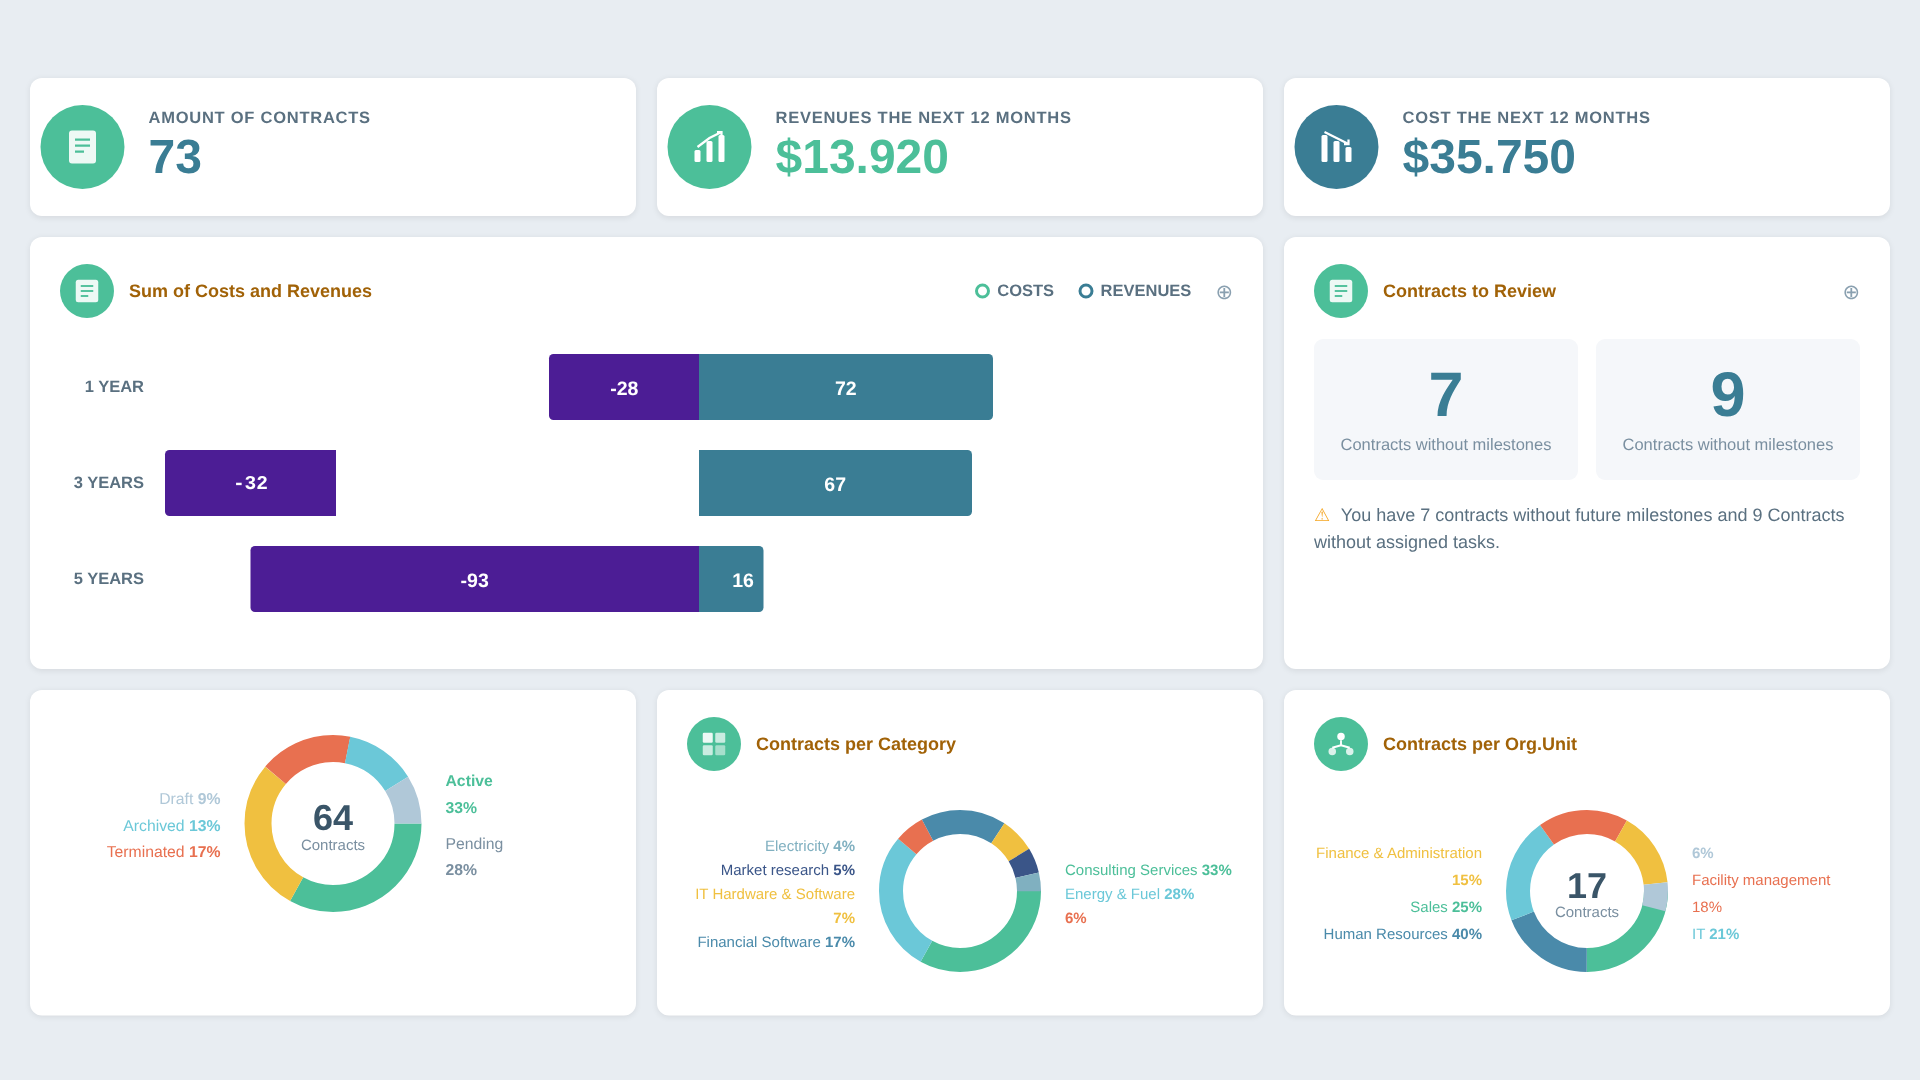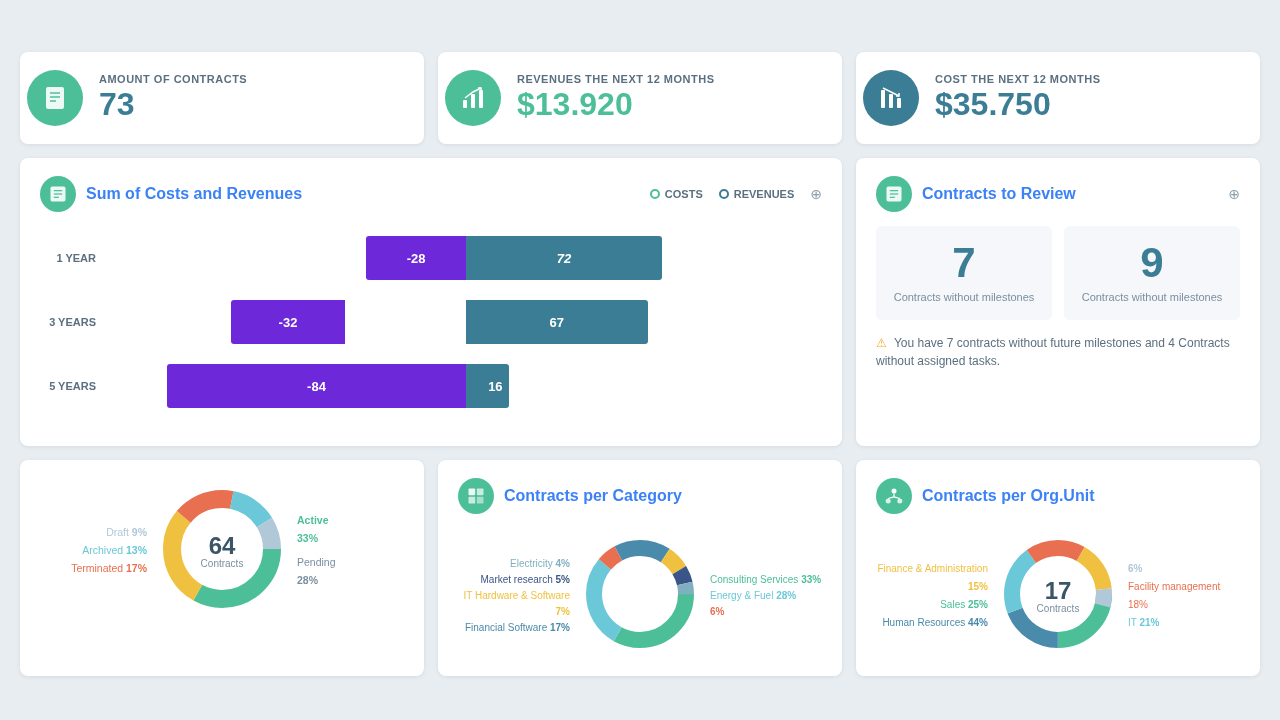--- a/index.html
+++ b/index.html
@@ -68,23 +68,23 @@
     .section-icon {
       width: 36px;
       height: 36px;
       border-radius: 50%;
       display: flex;
       align-items: center;
       justify-content: center;
       flex-shrink: 0;
     }
     .section-title {
-      font-size: 16px;
+      font-size: 12px;
       font-weight: 600;
-      color: #3b82f6;
+      color: #a16207;
       flex: 1;
     }
     .section-actions {
       display: flex;
       align-items: center;
       gap: 16px;
     }
     .legend-item {
       display: flex;
       align-items: center;
@@ -135,21 +135,21 @@
     .bar-segment {
       height: 44px;
       display: flex;
       align-items: center;
       justify-content: center;
       font-size: 13px;
       font-weight: 600;
       color: #fff;
       border-radius: 2px;
     }
-    .bar-green { background: #6d28d9; }
+    .bar-green { background: #4c1d95; }
     .bar-teal { background: #3a7d94; }
 
     
     .review-boxes {
       display: flex;
       gap: 12px;
       margin-bottom: 14px;
     }
     .review-box {
       flex: 1;
@@ -306,46 +306,46 @@
     <div class="bar-chart">
 
       <div class="bar-row">
         <div class="bar-label">1 YEAR</div>
         <div class="bar-container">
           <div style="display:flex;align-items:center;width:100%;height:44px;position:relative;">
             <div style="flex:1;display:flex;justify-content:flex-end;">
               <div class="bar-segment bar-green" style="width:28%;border-radius:3px 0 0 3px;">-28</div>
             </div>
             <div style="flex:1;display:flex;justify-content:flex-start;">
-              <div class="bar-segment bar-teal" style="width:55%;border-radius:0 3px 3px 0;font-style:italic;">72</div>
+              <div class="bar-segment bar-teal" style="width:55%;border-radius:0 3px 3px 0;">72</div>
             </div>
           </div>
         </div>
       </div>
 
       <div class="bar-row">
         <div class="bar-label">3 YEARS</div>
         <div class="bar-container">
           <div style="display:flex;align-items:center;width:100%;height:44px;">
-            <div style="flex:1;display:flex;justify-content:center;">
+            <div style="flex:1;display:flex;justify-content:flex-start;font-family:Liberation Mono, monospace;">
               <div class="bar-segment bar-green" style="width:32%;border-radius:3px 0 0 3px;">-32</div>
             </div>
             <div style="flex:1;display:flex;justify-content:flex-start;">
               <div class="bar-segment bar-teal" style="width:51%;border-radius:0 3px 3px 0;">67</div>
             </div>
           </div>
         </div>
       </div>
 
       <div class="bar-row">
         <div class="bar-label">5 YEARS</div>
         <div class="bar-container">
           <div style="display:flex;align-items:center;width:100%;height:44px;">
             <div style="flex:1;display:flex;justify-content:flex-end;">
-              <div class="bar-segment bar-green" style="width:84%;border-radius:3px 0 0 3px;">-84</div>
+              <div class="bar-segment bar-green" style="width:84%;border-radius:3px 0 0 3px;">-93</div>
             </div>
             <div style="flex:1;display:flex;justify-content:flex-start;">
               <div class="bar-segment bar-teal" style="width:12%;border-radius:0 3px 3px 0;padding-left:16px;">16</div>
             </div>
           </div>
         </div>
       </div>
     </div>
   </div>
 
@@ -367,21 +367,21 @@
         <div class="review-num" style="color:#3a7d94;">7</div>
         <div class="review-sub">Contracts without milestones</div>
       </div>
       <div class="review-box">
         <div class="review-num" style="color:#3a7d94;">9</div>
         <div class="review-sub">Contracts without milestones</div>
       </div>
     </div>
     <div class="warning-text">
       <span class="warning-icon">⚠</span>
-      <span>You have 7 contracts without future milestones and 4 Contracts without assigned tasks.</span>
+      <span>You have 7 contracts without future milestones and 9 Contracts without assigned tasks.</span>
     </div>
   </div>
 
   <div class="card">
     <div class="donut-section">
 
       <div class="donut-legend donut-legend-left" style="flex:1;">
         <div style="color:#b0c8d8;">Draft <span class="legend-bold">9%</span></div>
         <div style="color:#6bc8d8;">Archived <span class="legend-bold">13%</span></div>
         <div style="color:#e87050;">Terminated <span class="legend-bold">17%</span></div>
@@ -479,21 +479,21 @@
           <line x1="12" y1="13" x2="19" y2="15" stroke="white" stroke-width="1.5"></line>
         </svg>
       </div>
       <span class="section-title">Contracts per Org.Unit</span>
     </div>
     <div class="donut-section">
 
       <div class="donut-legend donut-legend-left" style="flex:1; font-size:10px; line-height:1.8;">
         <div style="color:#f0c040;">Finance &amp; Administration <span style="font-weight:700;">15%</span></div>
         <div style="color:#4cbf99;">Sales <span style="font-weight:700;">25%</span></div>
-        <div style="color:#4a8aaa;">Human Resources <span style="font-weight:700;">44%</span></div>
+        <div style="color:#4a8aaa;">Human Resources <span style="font-weight:700;">40%</span></div>
       </div>
 
       <div class="donut-wrapper">
         <svg width="120" height="120" viewBox="0 0 120 120">
 
           <circle cx="60" cy="60" r="46" fill="none" stroke="#4cbf99" stroke-width="16" stroke-dasharray="72.3 217.0" stroke-dashoffset="0"></circle>
 
           <circle cx="60" cy="60" r="46" fill="none" stroke="#4a8aaa" stroke-width="16" stroke-dasharray="55.0 234.3" stroke-dashoffset="-72.3"></circle>
 
           <circle cx="60" cy="60" r="46" fill="none" stroke="#6bc8d8" stroke-width="16" stroke-dasharray="60.7 228.6" stroke-dashoffset="-127.3"></circle>

